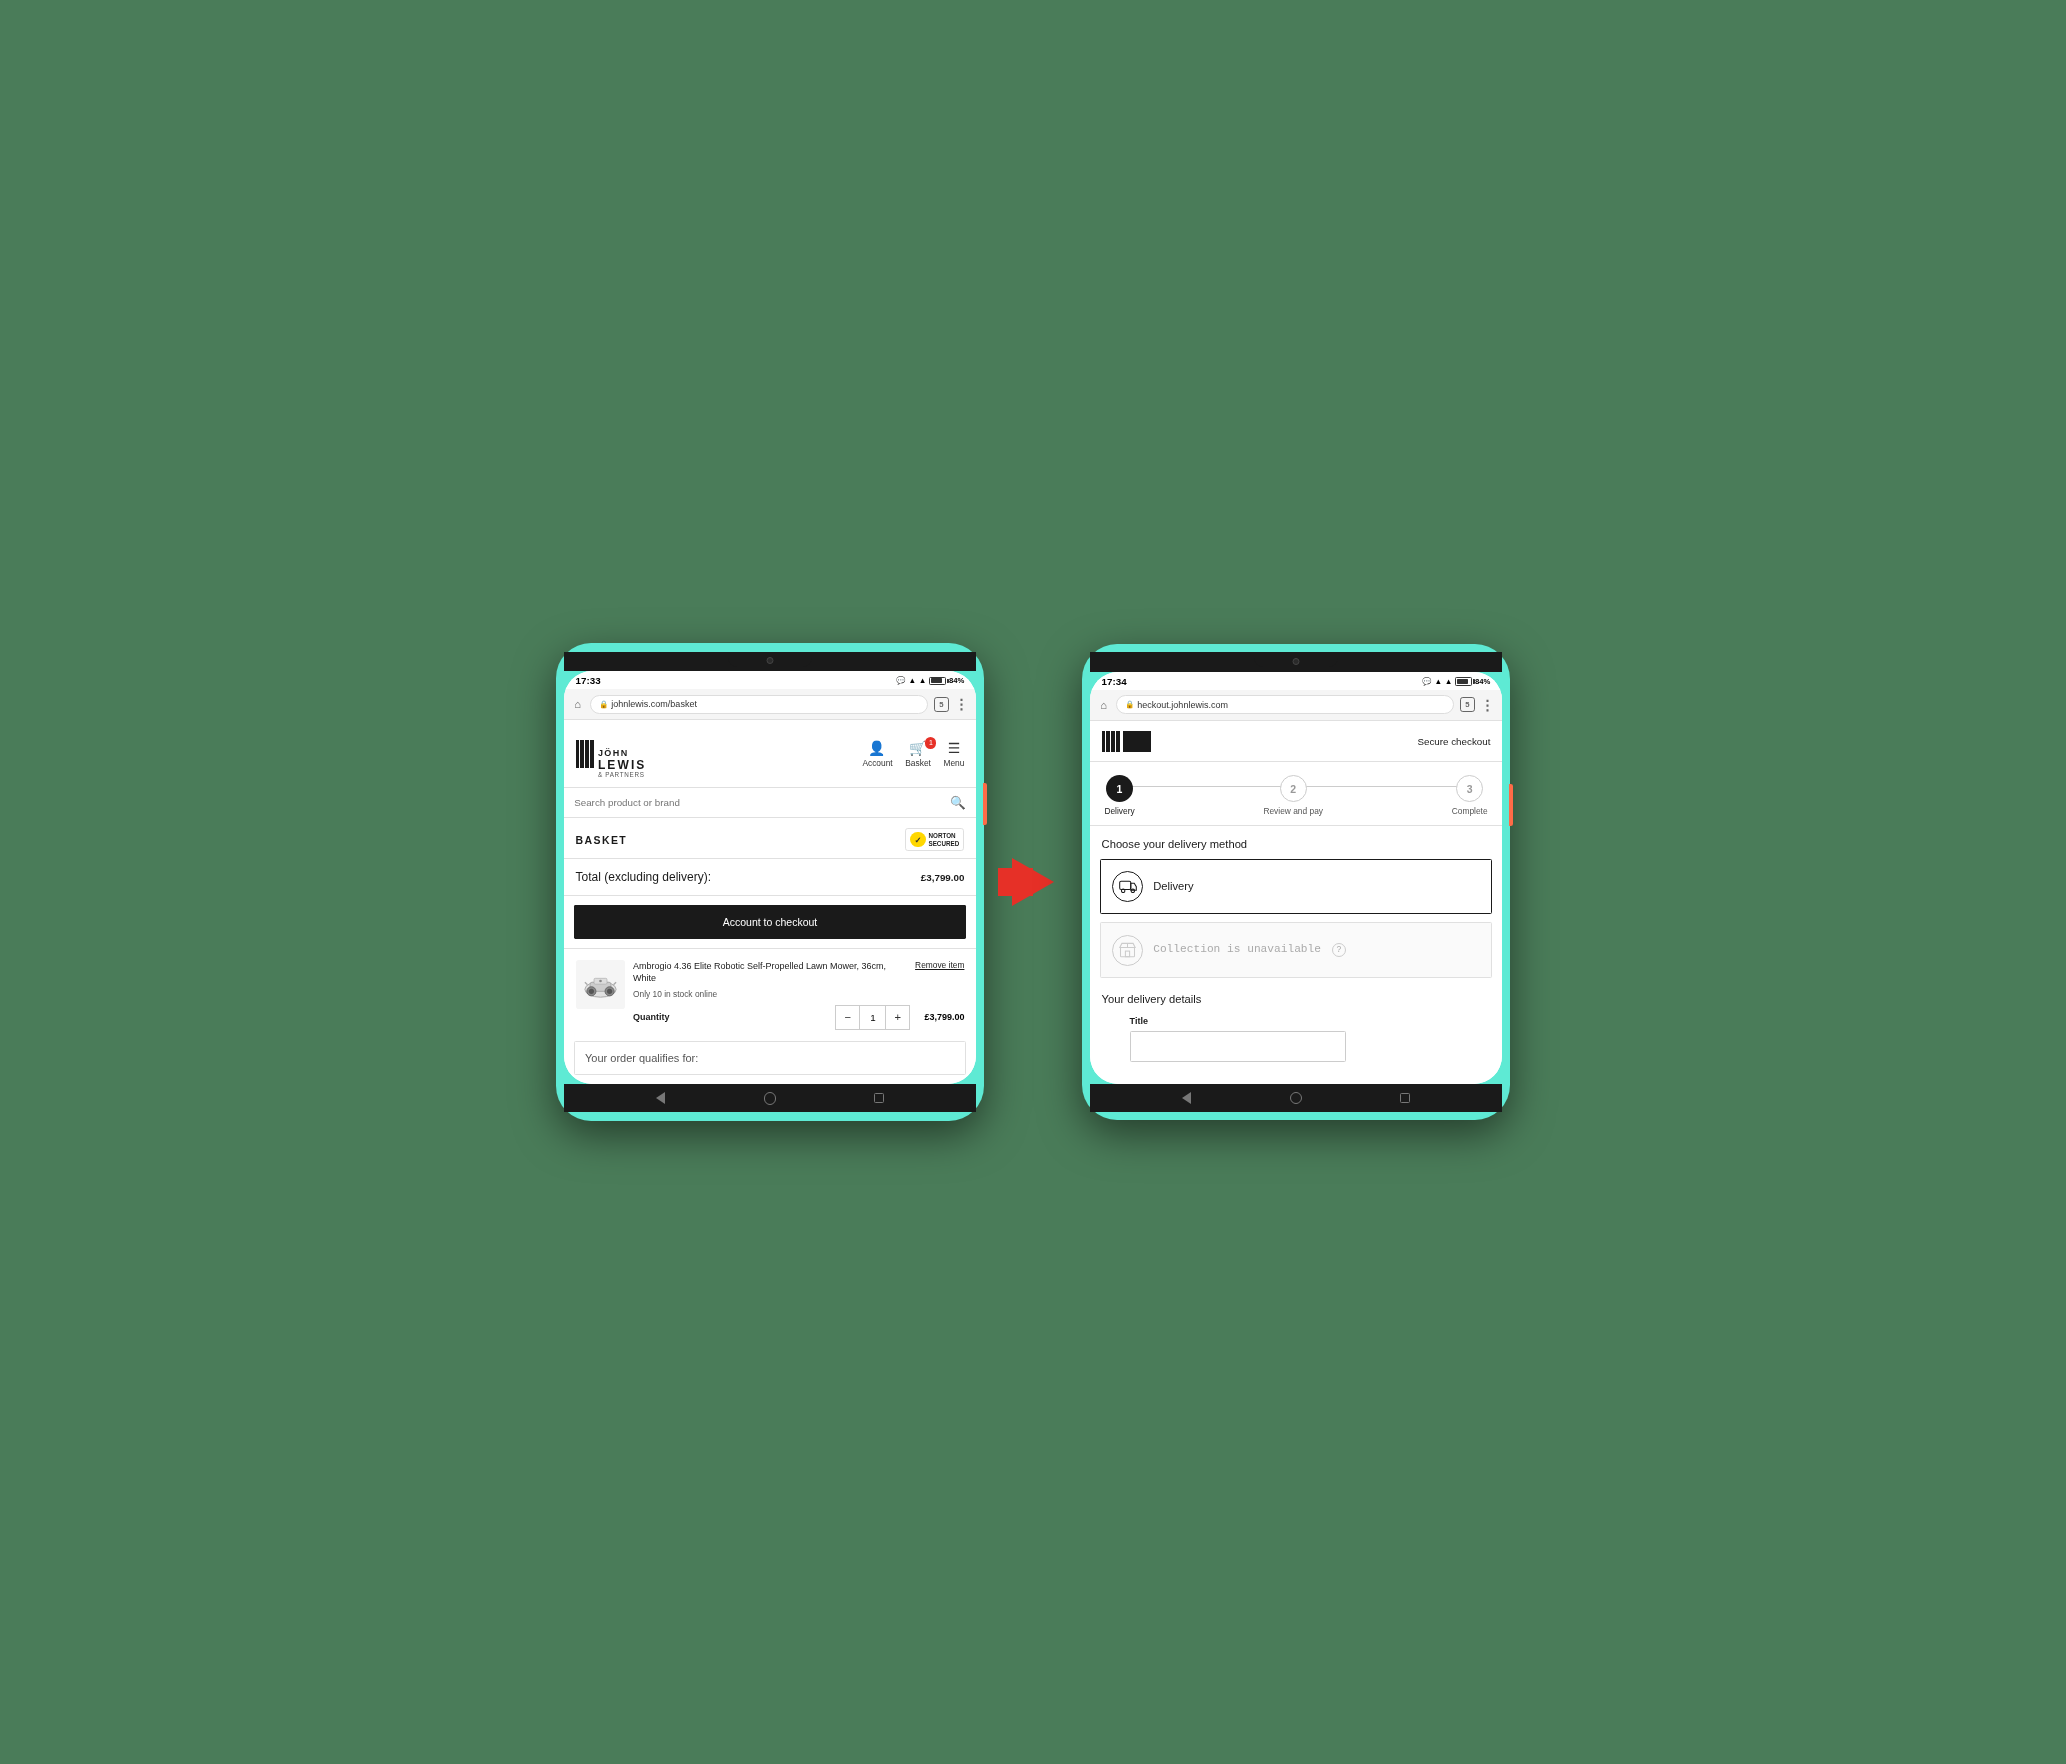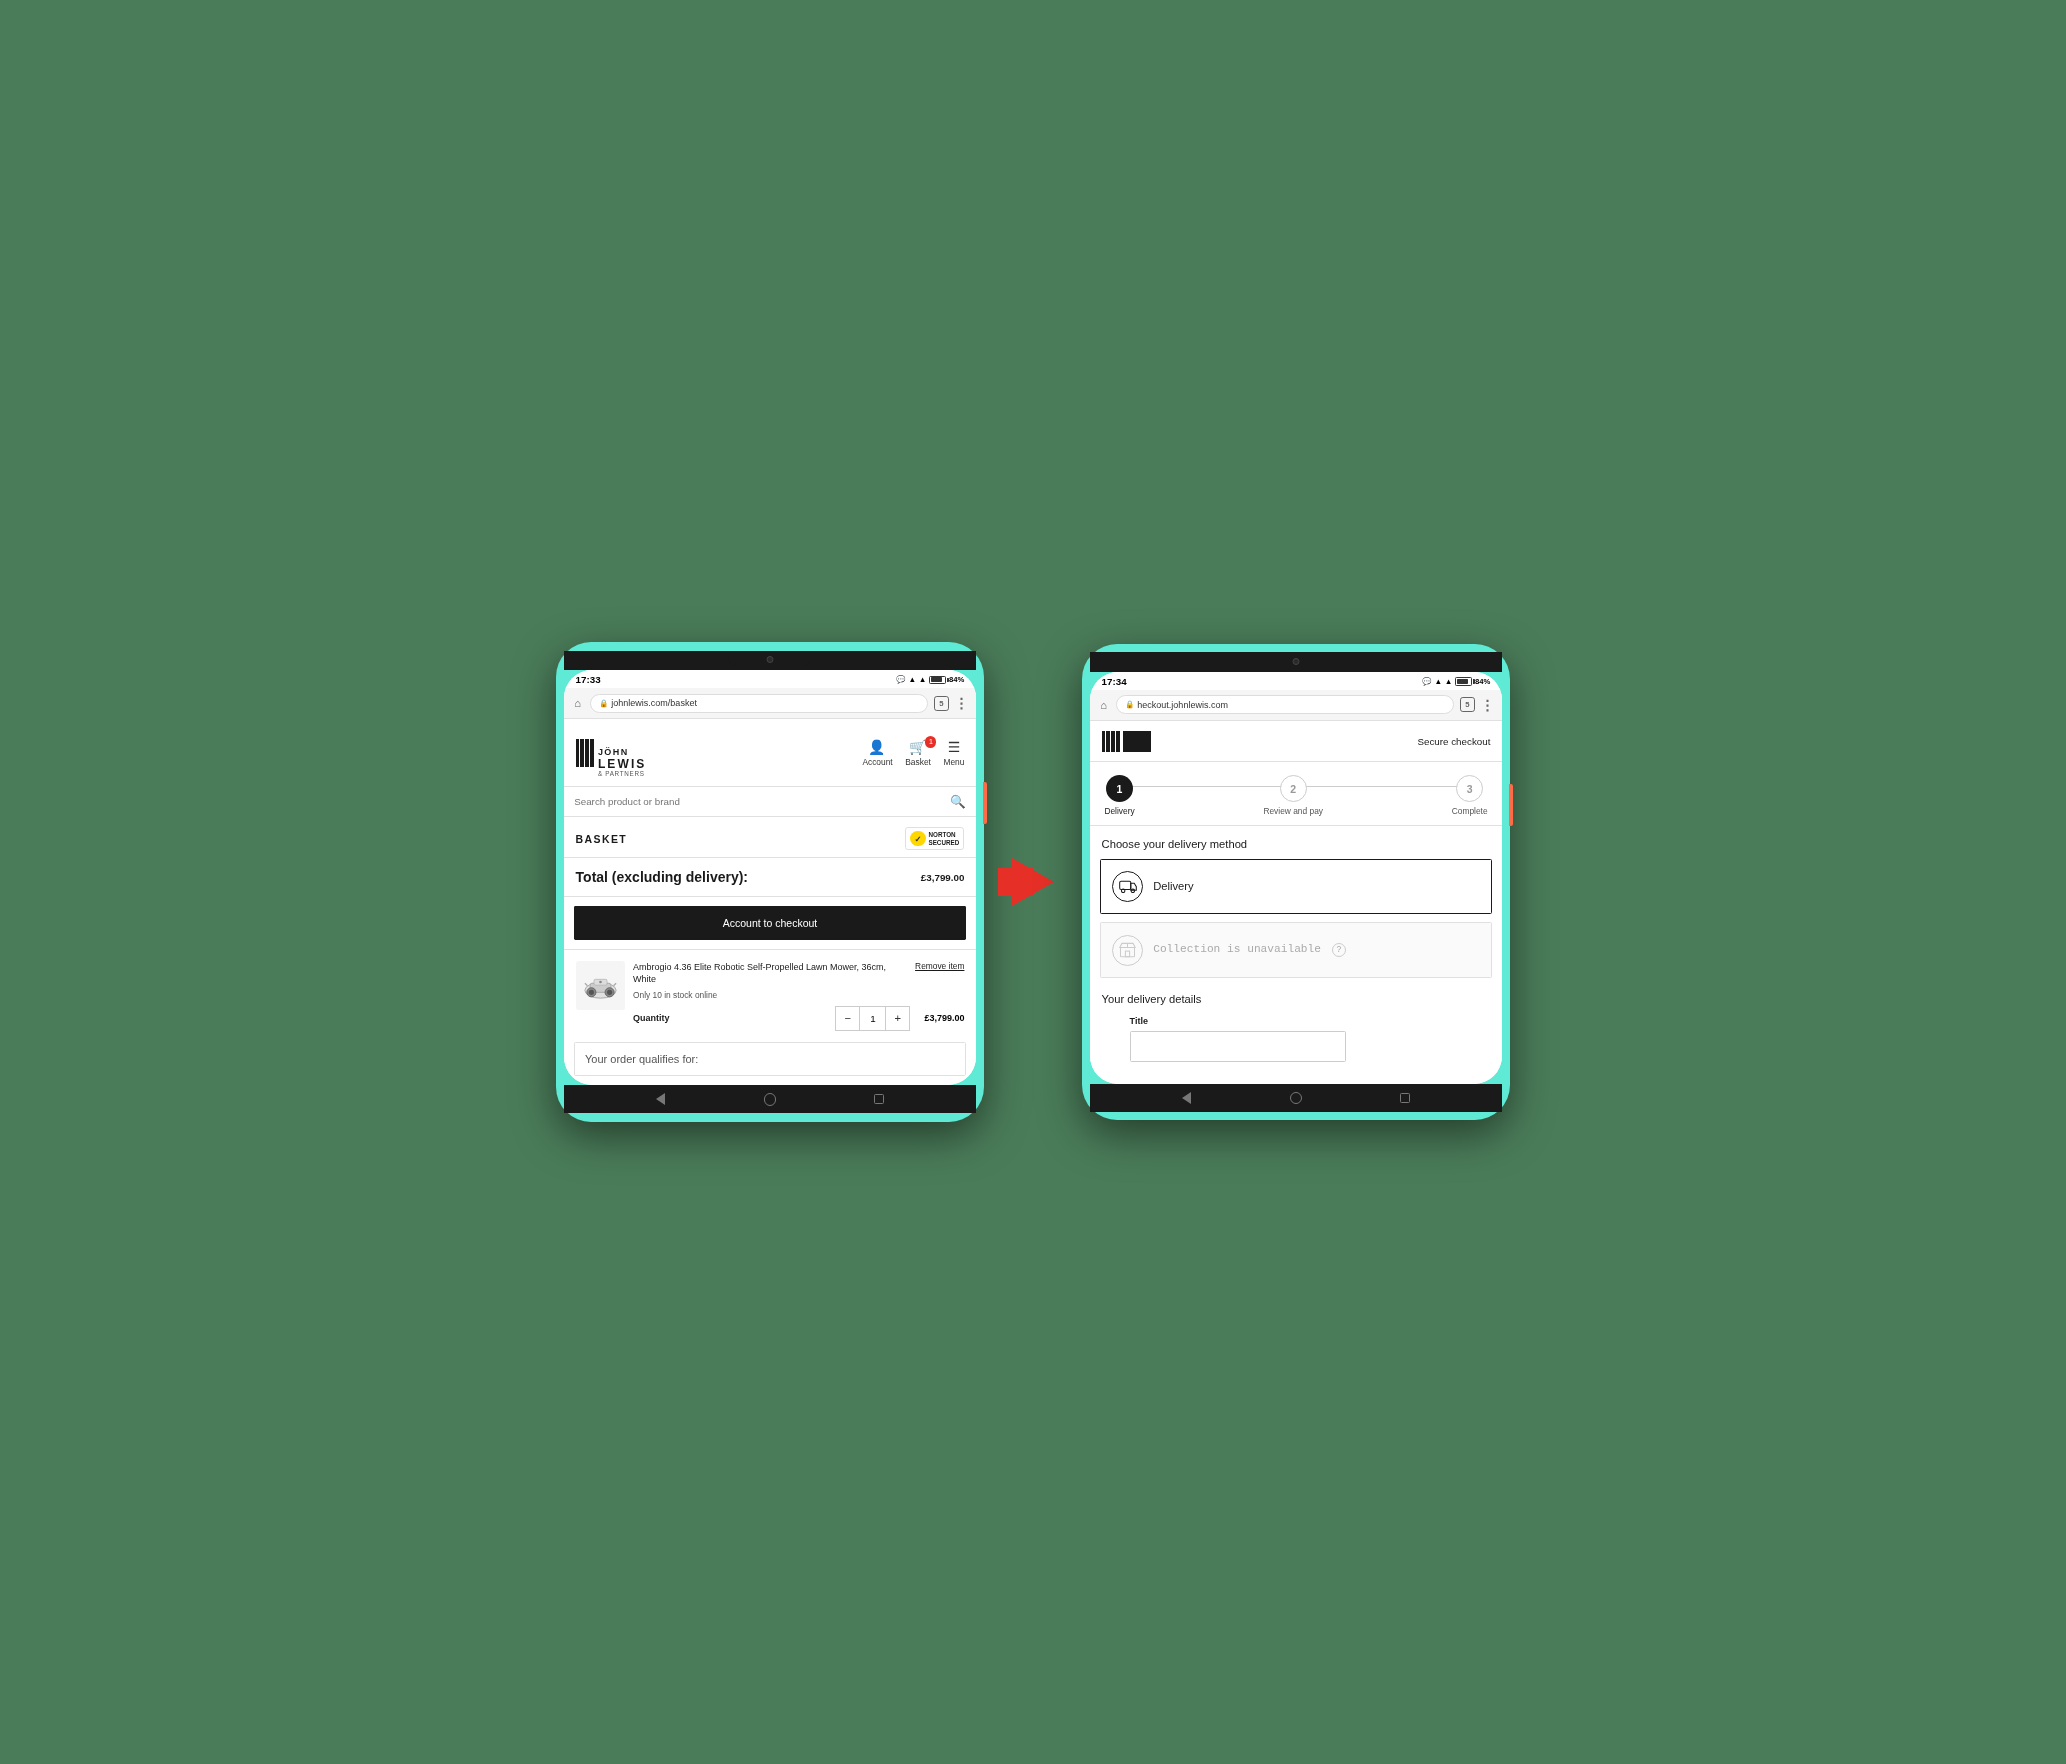--- a/index.html
+++ b/index.html
@@ -379,23 +379,22 @@
     
     .total-row {
       display: flex;
       justify-content: space-between;
       align-items: center;
       padding: 11.2px;
       border-bottom: 0.7px solid #e0e0e0;
     }
 
     .total-label {
-      font-size: 14px;
-      color: #1a1a1a;
-      font-weight: bold;
+      font-size: 12px;
+      color: #1a1a1a;
     }
 
     .total-amount {
       font-size: 9.8px;
       font-weight: 600;
       color: #1a1a1a;
     }
 
     
     .checkout-btn {

